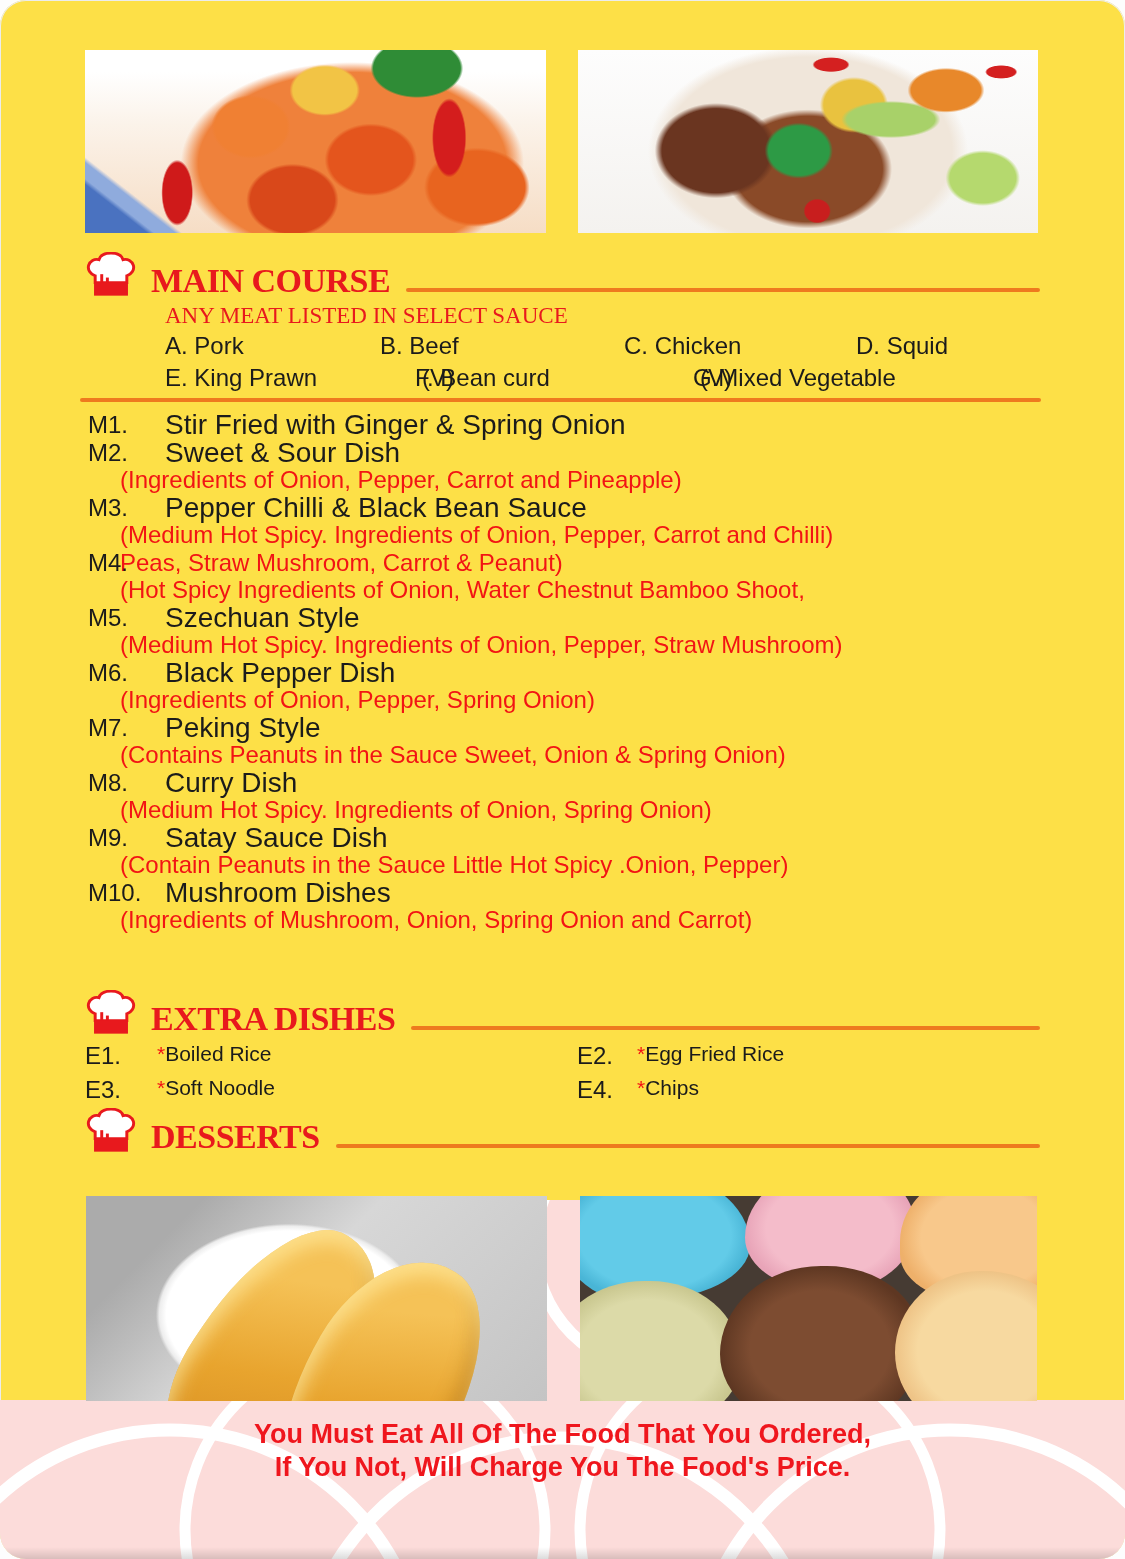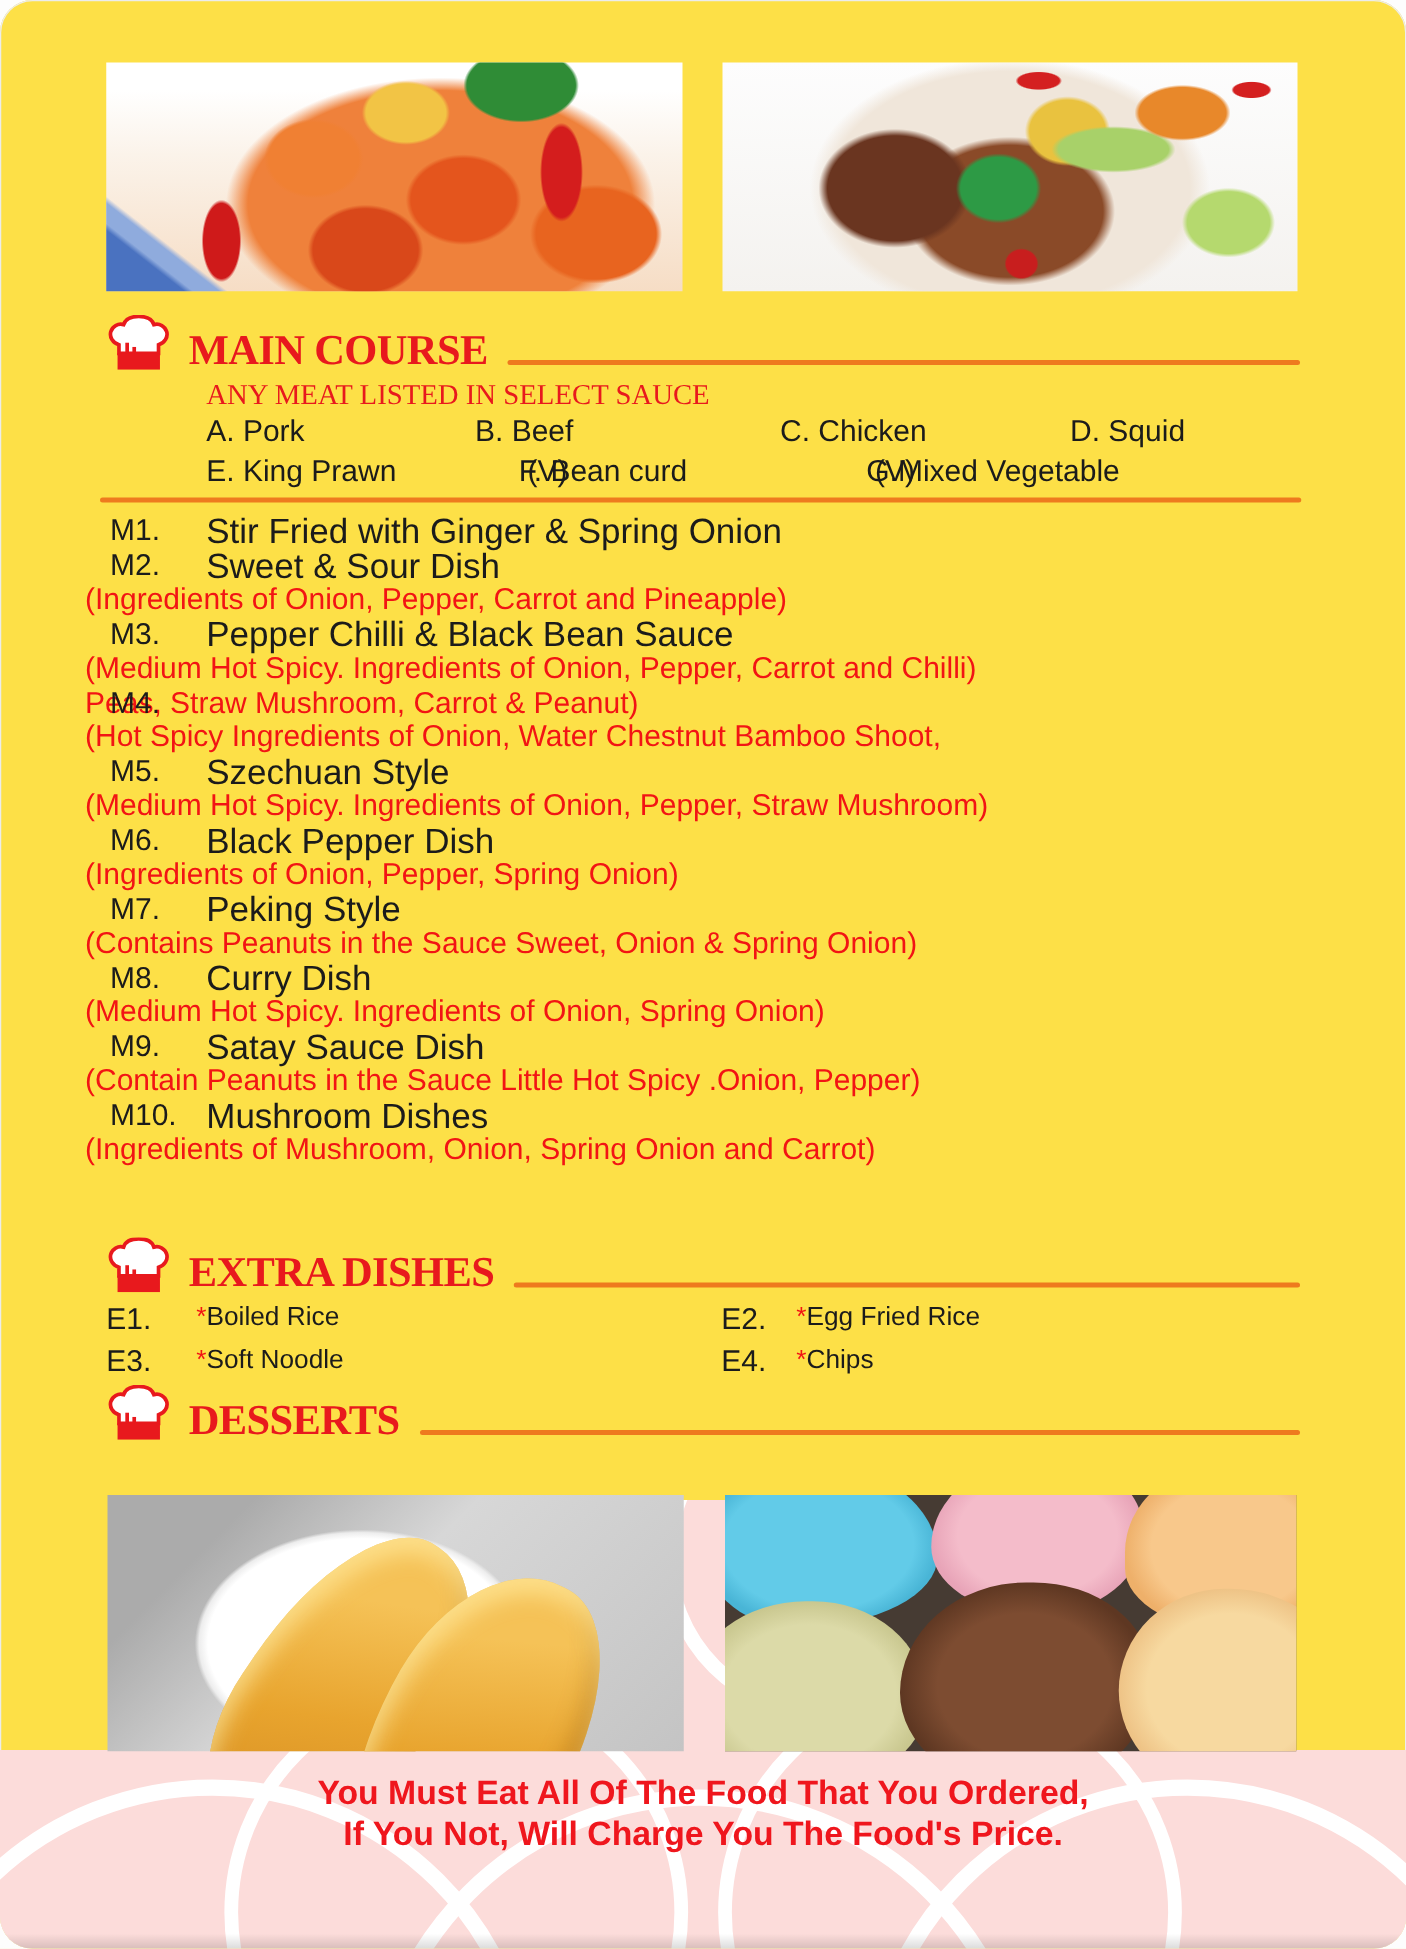--- a/index.html
+++ b/index.html
@@ -70,21 +70,21 @@
   .opt-row span{position:absolute;font-size:24px;color:#1b1b1b;white-space:nowrap;}
   .row1{top:332px;} .row2{top:364px;}
   .pos-a{left:165px;} .pos-b{left:380px;} .pos-c{left:600px;margin-left:24px;} .pos-d{left:856px;}
   .pos-e{left:165px;} .pos-f{left:415px;} .pos-g{left:693px;}
   .veg{color:#0aa13e;margin-left:7px;}
   .rule{position:absolute;left:80px;right:84px;top:398px;height:4px;background:#ee7a1e;border-radius:2px;z-index:3;}
   .dishes{position:absolute;left:0;top:411px;right:85px;z-index:3;}
   .dish{position:relative;}
   .dish .code{position:absolute;left:88px;top:0;font-size:24px;line-height:27.5px;}
   .dish .dname{margin-left:165px;font-size:28px;line-height:27.5px;}
-  .dish .ddesc{margin-left:68px;font-size:24px;line-height:27.5px;color:#f21414;}
+  .dish .ddesc{margin-left:120px;font-size:24px;line-height:27.5px;color:#f21414;}
   
   .pair-row{position:absolute;left:0;right:0;height:34px;z-index:3;}
   .pair-row .code{position:absolute;font-size:24px;}
   .pair-row .iname{position:absolute;font-size:21px;white-space:nowrap;}
   .star{color:#f21414;}
   .er1{top:1042px;} .er2{top:1076px;} .dr1{top:1163px;}
   .c1{left:85px;} .n1{left:157px;} .c2{left:577px;} .n2{left:637px;}
   .n1d{left:148px;}
   
   .pink-zone{position:absolute;left:0;top:1200px;width:1125px;height:359px;z-index:1;}

